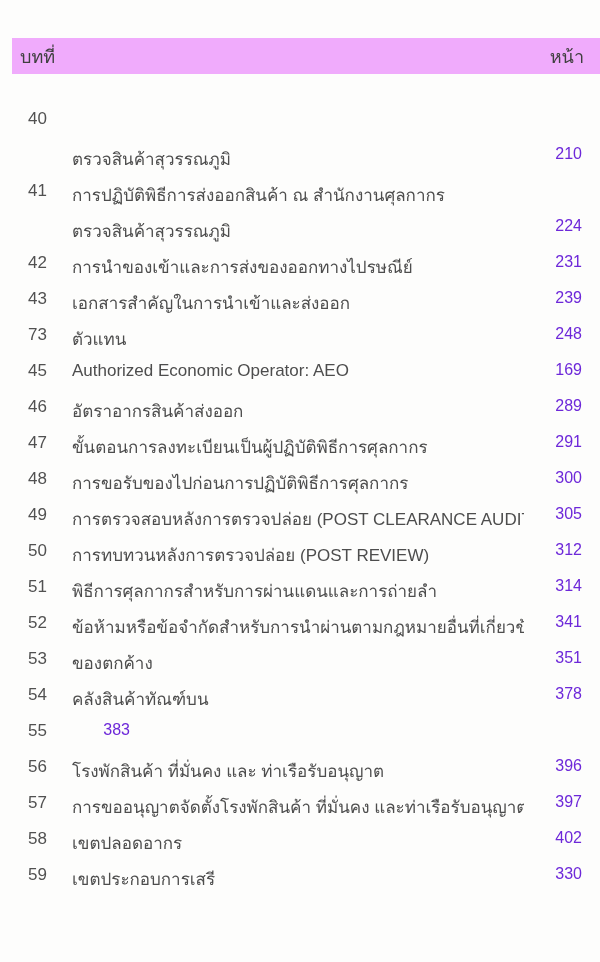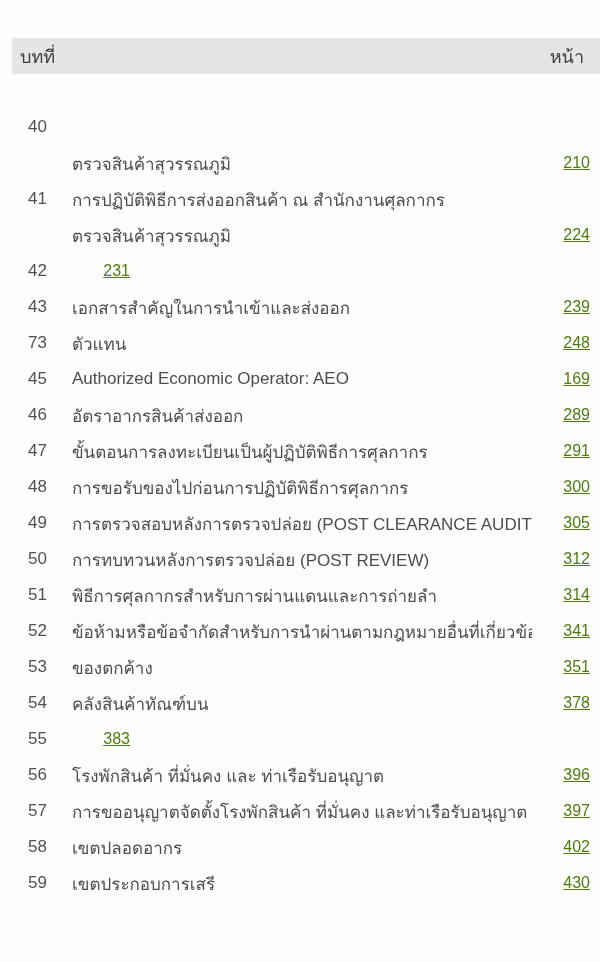--- a/index.html
+++ b/index.html
@@ -15,38 +15,37 @@
     font-family: "Liberation Sans", "DejaVu Sans", sans-serif;
     color: #4d4d4d;
     overflow: hidden;
   }
   .header-bar {
     position: absolute;
     top: 38px;
     left: 12px;
     right: 0;
     height: 36px;
-    background: #e5e5e5;
+    background: #f0abfc;
     display: flex;
     align-items: center;
     justify-content: space-between;
     box-sizing: border-box;
     padding: 0 16px 0 8px;
     font-size: 18px;
     color: #3f3f3f;
   }
   .toc {
     position: absolute;
     top: 109px;
     left: 0;
     right: 0;
   }
   .toc-line {
     display: flex;
-    align-items: center;
     height: 36px;
     box-sizing: border-box;
   }
   .col-num {
     width: 44px;
     padding-left: 28px;
     flex: 0 0 auto;
     font-size: 17px;
     color: #515151;
   }
@@ -54,25 +53,24 @@
     flex: 1 1 auto;
     padding-right: 6px;
     font-size: 17px;
     color: #4d4d4d;
     white-space: nowrap;
     overflow: hidden;
   }
   .col-page {
     flex: 0 0 auto;
     width: 58px;
-    padding-right: 10px;
+    padding-right: 18px;
     text-align: right;
     font-size: 16px;
-    color: #4d7c0f;
-    text-decoration: underline;
+    color: #6d28d9;
   }
 </style>
 </head>
 <body>
 
 <div class="page">
 
   <div class="header-bar">
     <span>บทที่</span>
     <span>หน้า</span>
@@ -93,20 +91,21 @@
       <span class="col-title">การปฏิบัติพิธีการส่งออกสินค้า ณ สำนักงานศุลกากร</span>
       <span class="col-page"></span>
     </div>
       <div class="toc-line">
       <span class="col-num"></span>
       <span class="col-title">ตรวจสินค้าสุวรรณภูมิ</span>
       <span class="col-page">224</span>
     </div>
       <div class="toc-line">
       <span class="col-num">42</span>
+      <span class="col-title">การนำของเข้าและการส่งของออกทางไปรษณีย์</span>
       <span class="col-page">231</span>
     </div>
       <div class="toc-line">
       <span class="col-num">43</span>
       <span class="col-title">เอกสารสำคัญในการนำเข้าและส่งออก</span>
       <span class="col-page">239</span>
     </div>
       <div class="toc-line">
       <span class="col-num">73</span>
       <span class="col-title">ตัวแทน</span>
@@ -177,17 +176,17 @@
       <span class="col-page">397</span>
     </div>
       <div class="toc-line">
       <span class="col-num">58</span>
       <span class="col-title">เขตปลอดอากร</span>
       <span class="col-page">402</span>
     </div>
       <div class="toc-line">
       <span class="col-num">59</span>
       <span class="col-title">เขตประกอบการเสรี</span>
-      <span class="col-page">430</span>
+      <span class="col-page">330</span>
     </div>
     </div>
 
 </div>
 
 </body></html>

